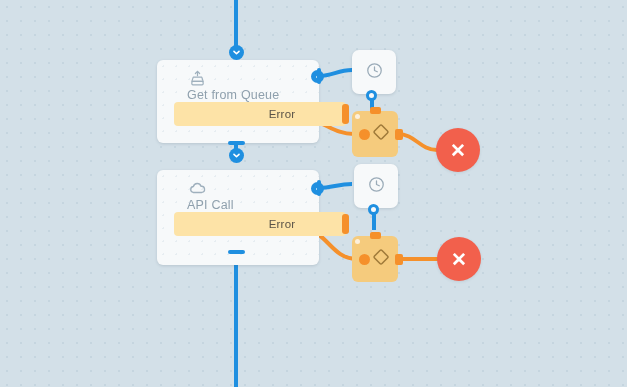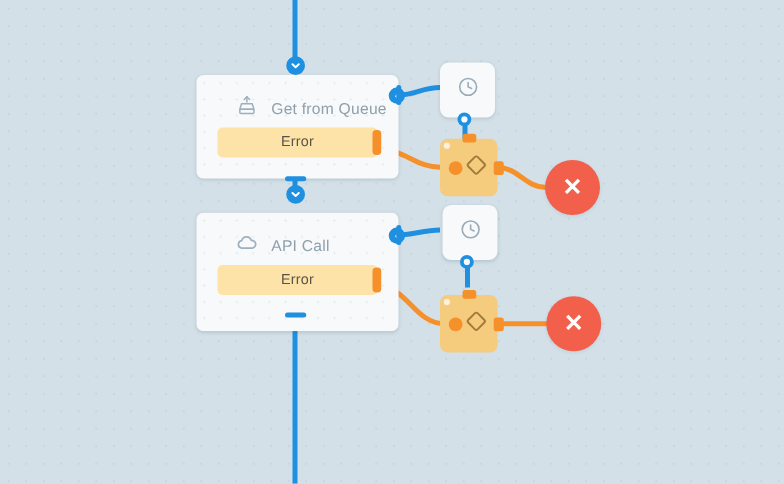--- a/index.html
+++ b/index.html
@@ -32,24 +32,25 @@
   .node-card {
     position: absolute;
     background: #f7f9fa;
     border-radius: 6px;
     box-shadow: 0 1px 3px rgba(60,80,95,0.18);
     background-image: radial-gradient(#e7edf1 1px, transparent 1px);
     background-size: 13px 13px;
   }
   .card-head {
     display: flex;
-    align-items: flex-end;
+    align-items: flex-start;
     height: 34px;
     padding: 8px 0 0 30px;
     box-sizing: border-box;
+    flex-direction: column;
   }
   .head-icon {
     width: 20px;
     height: 20px;
     margin-right: 10px;
     flex: 0 0 auto;
     color: #9fb0bd;
     display: flex;
     align-items: center;
     justify-content: center;
@@ -61,20 +62,21 @@
     white-space: nowrap;
   }
   .error-bar {
     position: absolute;
     left: 17px;
     background: #fde3a7;
     border-radius: 4px;
     display: flex;
     align-items: center;
     justify-content: center;
+    padding-left: 44px;
   }
   .error-bar-label {
     font-size: 11.5px;
     color: #5a5348;
     letter-spacing: 0.2px;
   }
   .port-tab {
     position: absolute;
     width: 7px;
     height: 20px;

